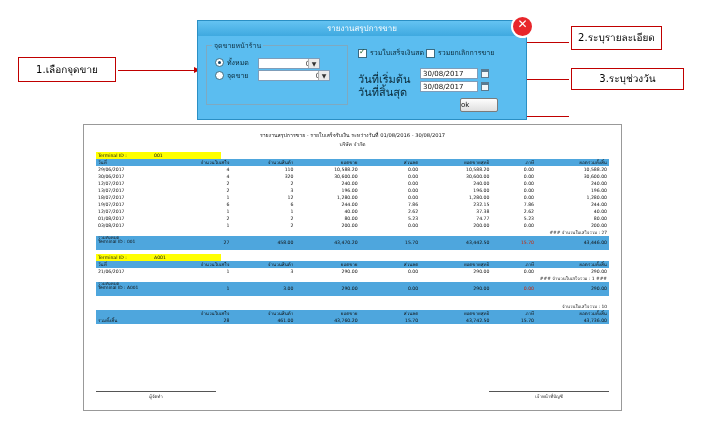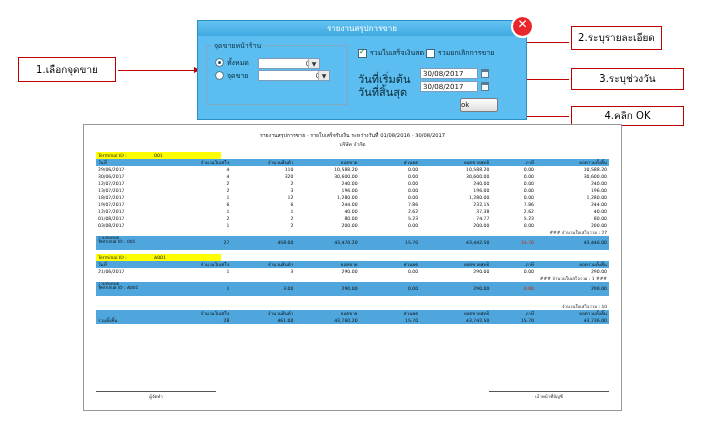--- a/index.html
+++ b/index.html
@@ -329,23 +329,20 @@
   <div class="anno" style="left:571px; top:26px; width:91px; height:24px;">
     <span>2.ระบุรายละเอียด</span>
   </div>
   <div class="arrow left" style="left:415px; top:42px; width:154px;"></div>
 
   <div class="anno" style="left:571px; top:68px; width:113px; height:22px;">
     <span>3.ระบุช่วงวัน</span>
   </div>
   <div class="arrow left" style="left:513px; top:79px; width:56px;"></div>
 
-  <div class="anno" style="left:571px; top:106px; width:113px; height:20px;">
-    <span>4.คลิก OK</span>
-  </div>
   <div class="arrow left" style="left:507px; top:116px; width:62px;"></div>
   <div style="position:absolute; left:466px; top:96px; width:42px; height:22px; border:1px solid #c00000;"></div>
 
   <div class="dialog">
     <div class="dialog-title">
       <span>รายงานสรุปการขาย</span>
       <div class="dialog-close">✕</div>
     </div>
     <div class="dialog-body">
 

